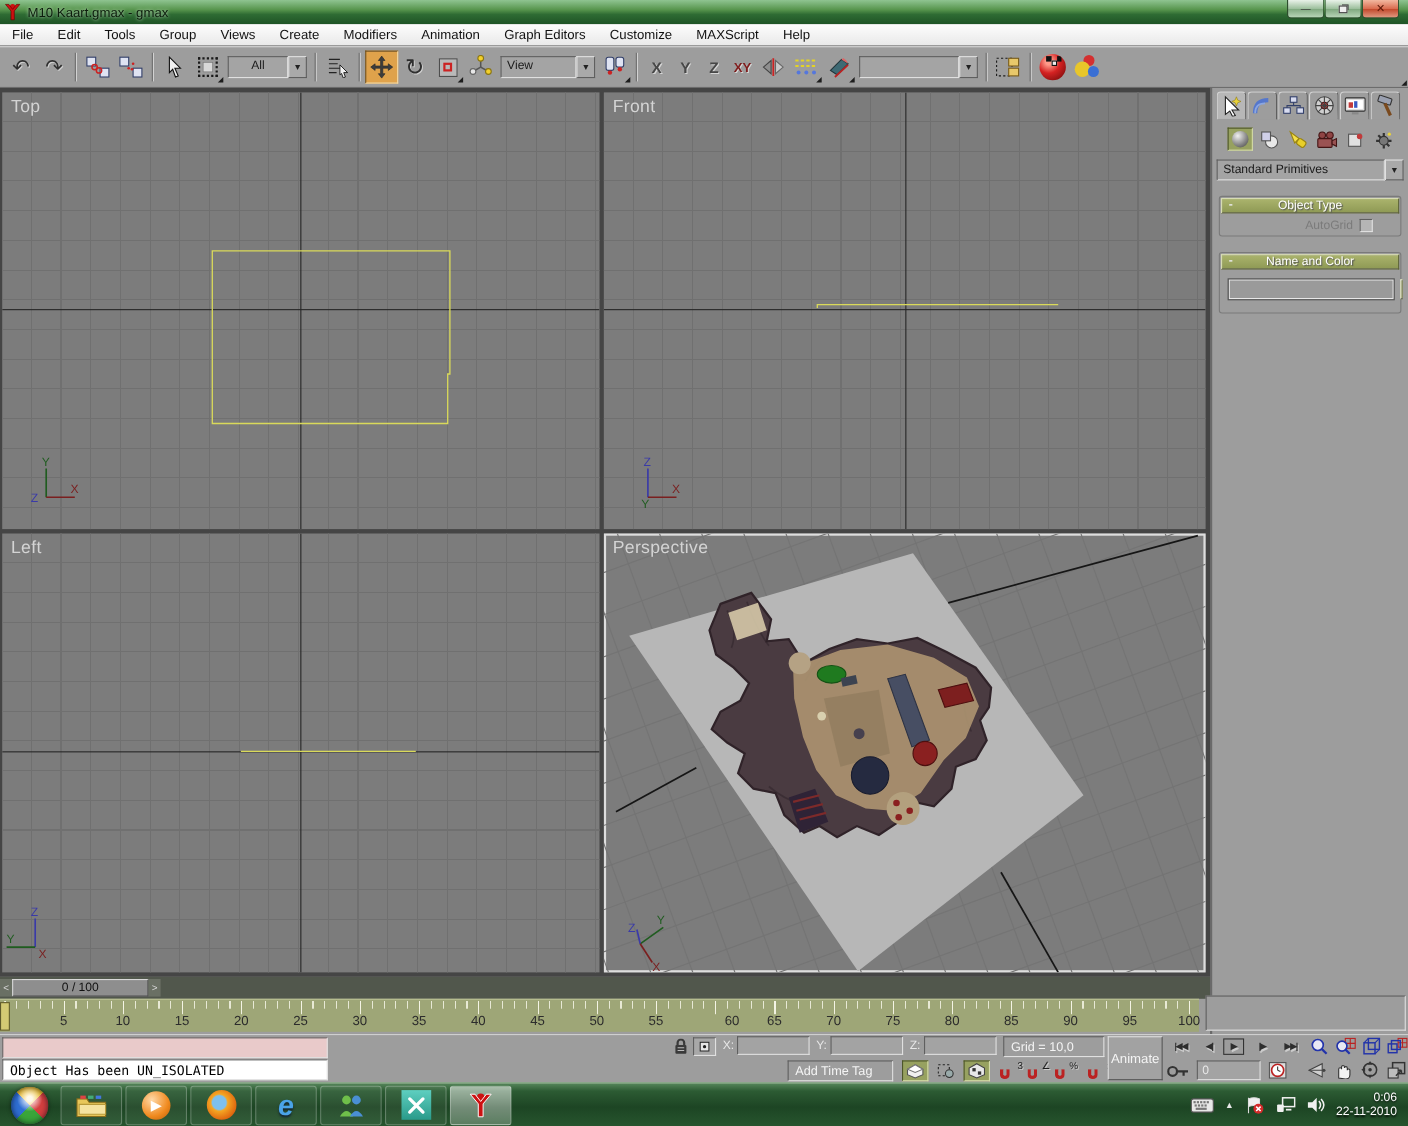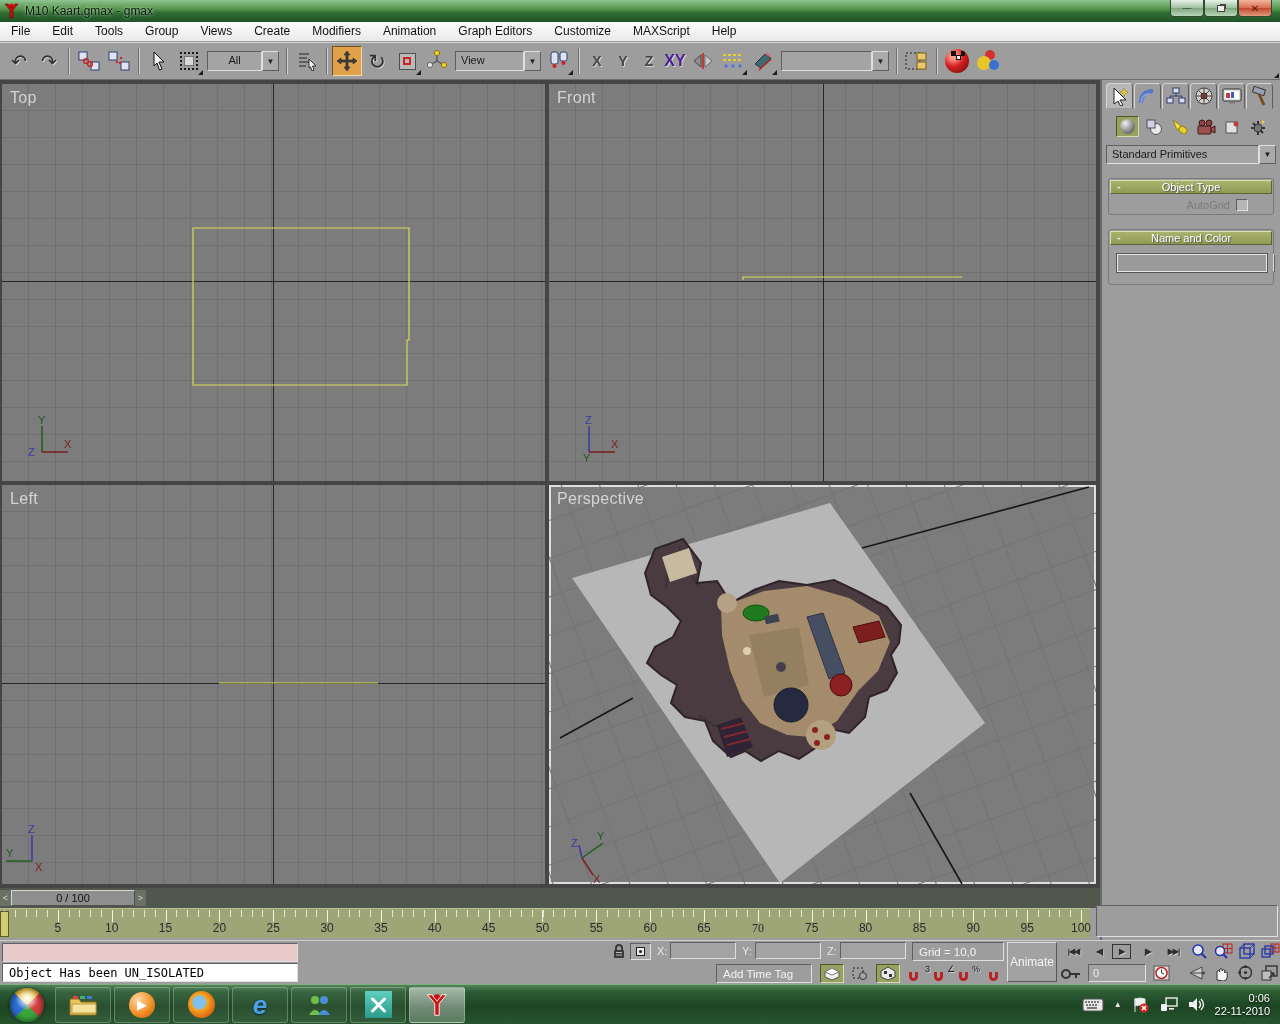--- a/index.html
+++ b/index.html
@@ -282,21 +282,21 @@
     <div class="axisbtn">
         <span>X</span>
       </div>
     <div class="axisbtn">
         <span>Y</span>
       </div>
     <div class="axisbtn">
         <span>Z</span>
       </div>
     <div class="axisbtn active-olive fly">
-        <span style="font-size:16px;color:#4c1d95;">XY</span>
+        <span style="font-size:12px;color:#7f1d1d;">XY</span>
       </div>
     <div class="tbtn">
         <span>
           <svg width="22" height="20">
             <path d="M2 10 L9 4 L9 16 Z" fill="#8f8f8f" stroke="#444"></path>
             <path d="M20 10 L13 4 L13 16 Z" fill="#c9c9c9" stroke="#666"></path>
             <line x1="11" y1="2" x2="11" y2="18" stroke="#c22" stroke-width="1.6"></line>
           </svg>
         </span>
       </div>
@@ -672,23 +672,23 @@
         <span class="ruler-label" style="left: 89.7px;">10</span>
         <span class="ruler-label" style="left: 143.55px;">15</span>
         <span class="ruler-label" style="left: 197.4px;">20</span>
         <span class="ruler-label" style="left: 251.25px;">25</span>
         <span class="ruler-label" style="left: 305.1px;">30</span>
         <span class="ruler-label" style="left: 358.95px;">35</span>
         <span class="ruler-label" style="left: 412.8px;">40</span>
         <span class="ruler-label" style="left: 466.65px;">45</span>
         <span class="ruler-label" style="left: 520.5px;">50</span>
         <span class="ruler-label" style="left: 574.35px;">55</span>
-        <span class="ruler-label" style="left: 628.2px;">60</span>
+        <span class="ruler-label" style="left: 628.2px; text-align: right;">60</span>
         <span class="ruler-label" style="left: 682.05px;">65</span>
-        <span class="ruler-label" style="left: 735.9px; font-family: Liberation Serif, serif;">70</span>
+        <span class="ruler-label" style="left: 735.9px;">70</span>
         <span class="ruler-label" style="left: 789.75px;">75</span>
         <span class="ruler-label" style="left: 843.6px;">80</span>
         <span class="ruler-label" style="left: 897.45px;">85</span>
         <span class="ruler-label" style="left: 951.3px;">90</span>
         <span class="ruler-label" style="left: 1005.15px;">95</span>
         <span class="ruler-label" style="left: 1059px;">100</span>
       </div>
     <div class="ruler-handle"></div>
   </div>
   <div class="ruler-stub"></div>

